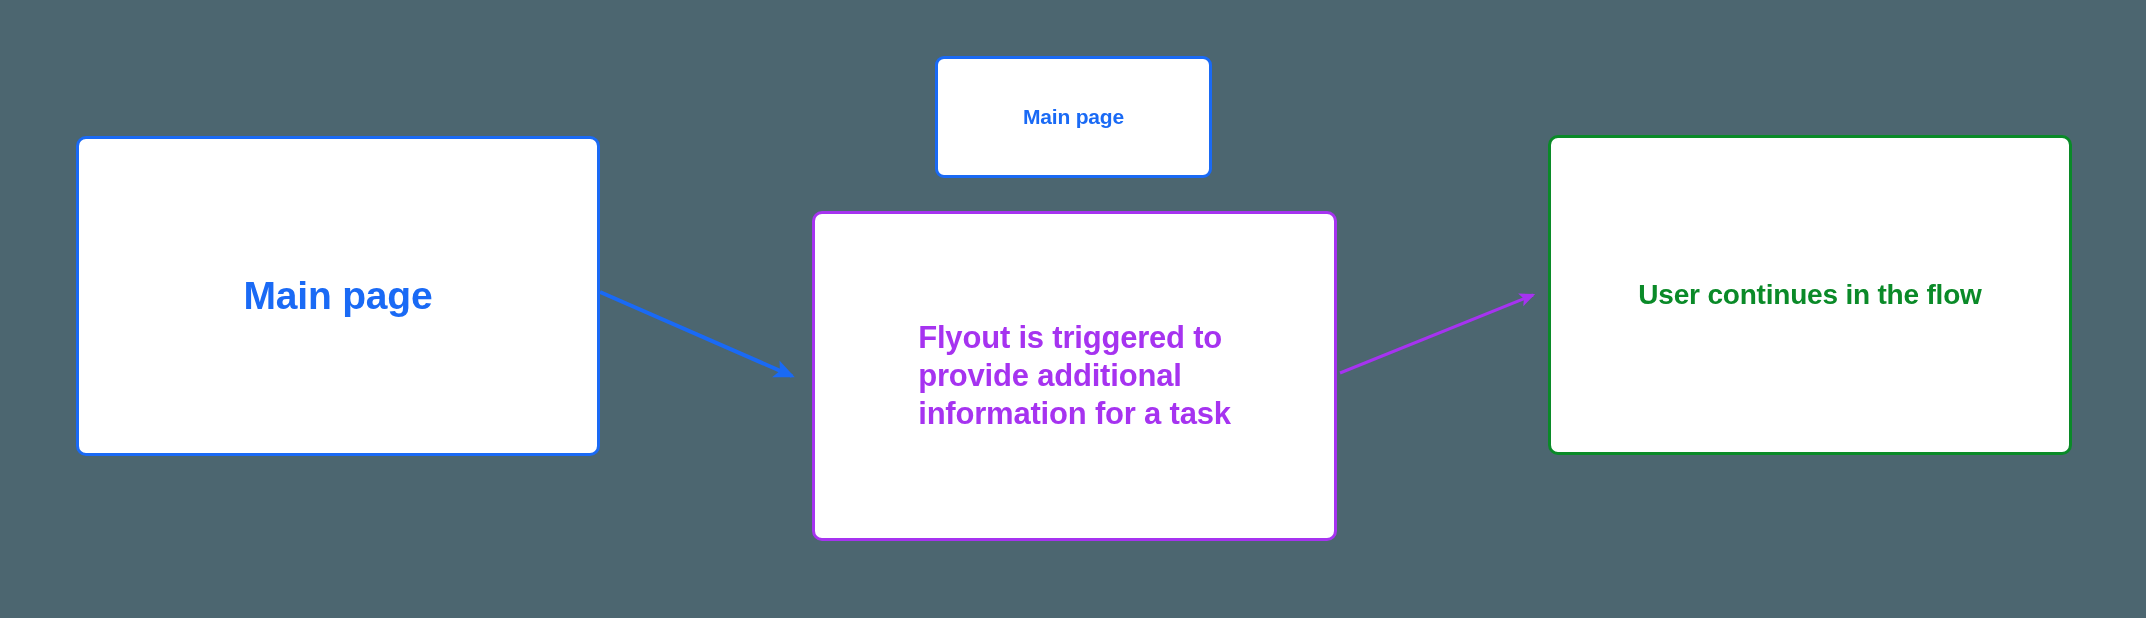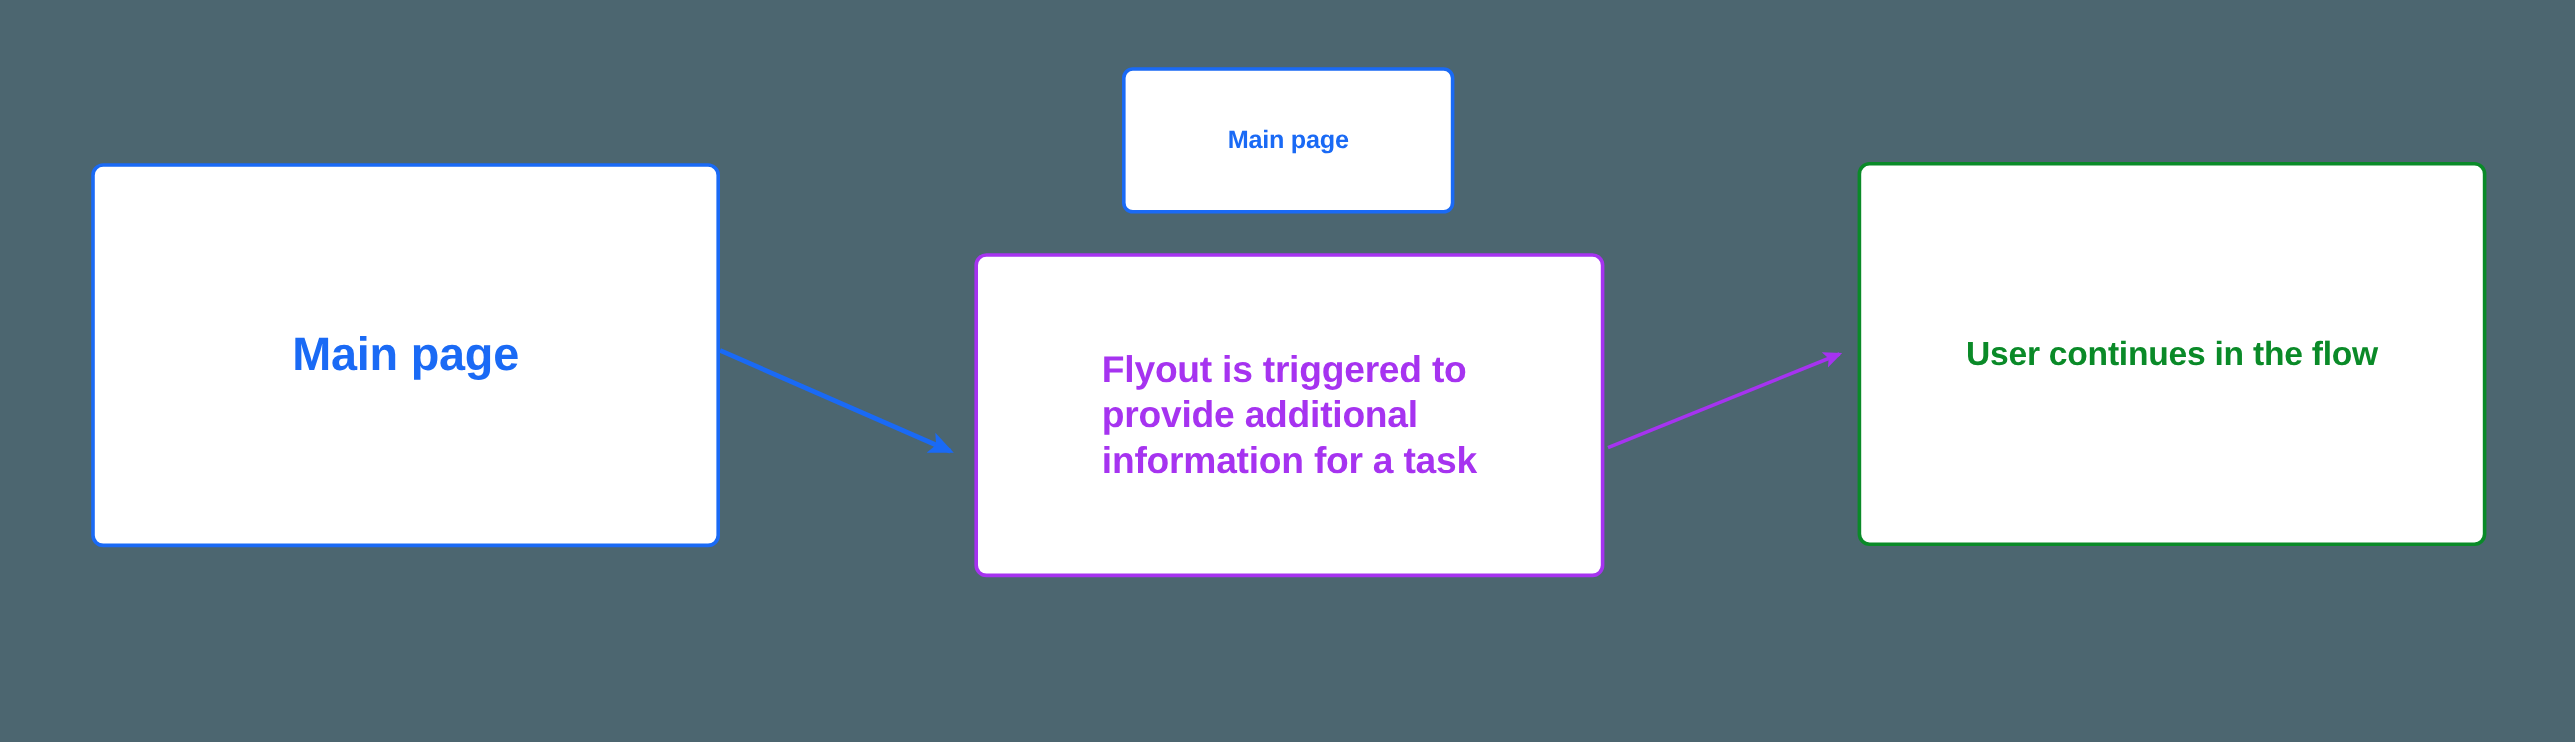--- a/index.html
+++ b/index.html
@@ -124,21 +124,21 @@
   </svg>
 
   <div class="node" id="node-main-page-left" style="left: 76px; top: 136px; width: 524px; height: 320px; border-color: rgb(26, 106, 245); background: rgb(255, 255, 255);">
     <span class="node-label" style="color: rgb(26, 106, 245);">Main page</span>
   </div>
 
   <div class="node" id="node-main-page-top" style="left: 935px; top: 56px; width: 277px; height: 122px; border-color: rgb(26, 106, 245); background: rgb(255, 255, 255);">
     <span class="node-label" style="color: rgb(26, 106, 245);">Main page</span>
   </div>
 
-  <div class="node" id="node-flyout" style="left: 812px; top: 211px; width: 525px; height: 270px; border-color: rgb(166, 51, 240); background: rgb(255, 255, 255);">
+  <div class="node" id="node-flyout" style="left: 812px; top: 211px; width: 525px; height: 330px; border-color: rgb(166, 51, 240); background: rgb(255, 255, 255);">
     <span class="node-label" style="color: rgb(166, 51, 240);">Flyout is triggered to
 provide additional
 information for a task</span>
   </div>
 
   <div class="node" id="node-outcome" style="left: 1548px; top: 135px; width: 524px; height: 320px; border-color: rgb(10, 138, 40); background: rgb(255, 255, 255);">
     <span class="node-label" style="color: rgb(10, 138, 40);">User continues in the flow</span>
   </div>
 
 </div>

